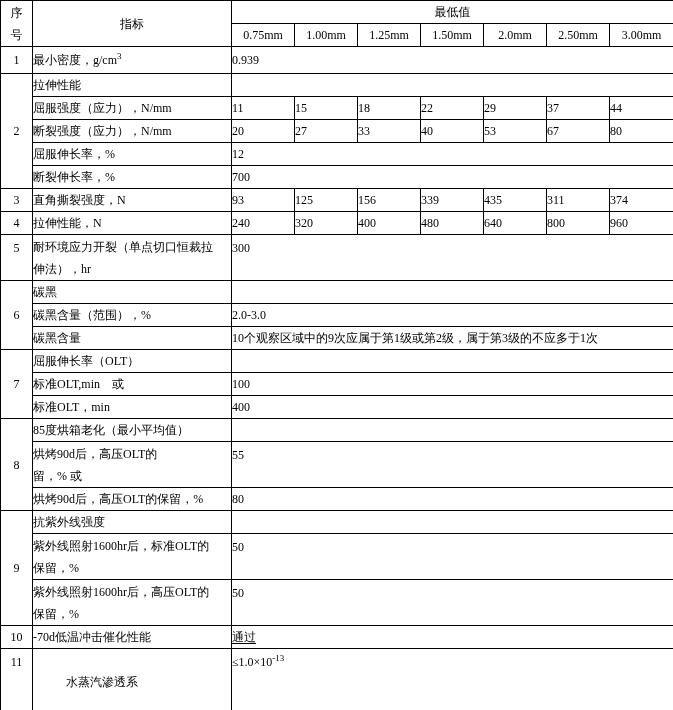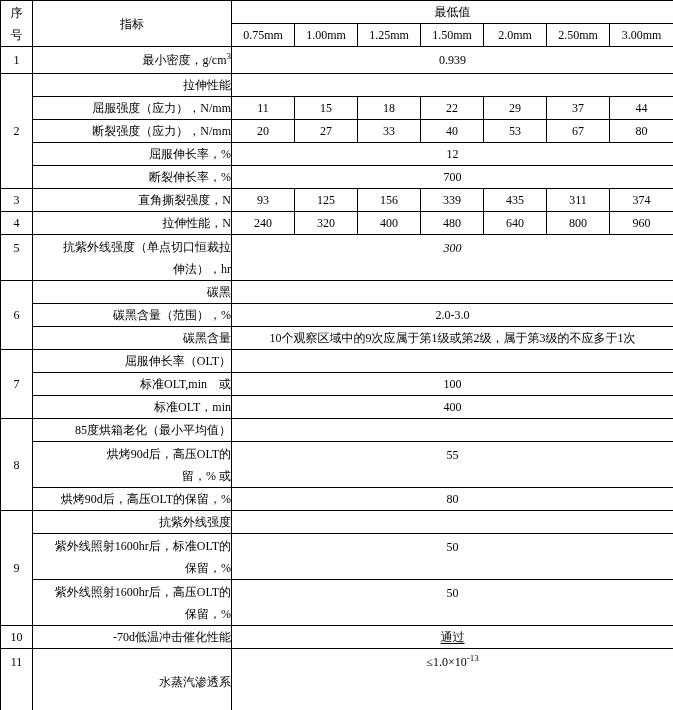--- a/index.html
+++ b/index.html
@@ -9,31 +9,31 @@
   }
   table.spec{
     border-collapse:collapse;table-layout:fixed;width:673px;
     font-size:12px;color:#000;
   }
   table.spec td{
     border:1px solid #000;vertical-align:middle;overflow:hidden;
     padding:0;line-height:22px;
   }
   td.seq{text-align:center;}
-  td.lab{text-align:right;padding:1px 3px 1px 9px;white-space:pre-line;}
-  td.val{text-align:center;padding:0 2px;}
+  td.lab{text-align:left;padding:1px 3px 1px 9px;white-space:pre-line;}
+  td.val{padding:0 2px;}
   td.hdr{text-align:center;white-space:pre-line;}
   tr.h22 td{height:21px;}
   tr.h23{height:23px;}
   tr.h27{height:27px;}
   tr.h46{height:46px;}
   tr.h49{height:49px;}
   .sup{font-size:9px;position:relative;top:-5px;line-height:0;}
   .und{text-decoration:underline;text-underline-offset:2px;}
-  .blk{display:block;}
+  .blk{display:block;margin-left:33px;}
 </style>
 </head>
 <body>
 
 <div class="page">
   <table class="spec">
     <colgroup>
       <col style="width:32px">
         <col style="width:199px">
       <col style="width:63px">
@@ -121,23 +121,23 @@
       <td class="val">320</td>
       <td class="val">400</td>
       <td class="val">480</td>
       <td class="val">640</td>
       <td class="val">800</td>
       <td class="val">960</td>
     </tr>
 
     <tr class="h46">
       <td class="seq" style="vertical-align:top;padding-top:2px;">5</td>
-      <td class="lab">抗紫外线强度（单点切口恒裁拉
+      <td class="lab">耐环境应力开裂（单点切口恒裁拉
 伸法），hr</td>
-      <td class="val" colspan="7" style="vertical-align:top;padding-top:2px;font-style:italic;">300</td>
+      <td class="val" colspan="7" style="vertical-align:top;padding-top:2px;">300</td>
     </tr>
 
     <tr class="h23">
       <td class="seq" rowspan="3">6</td>
       <td class="lab">碳黑</td>
       <td class="val" colspan="7"></td>
     </tr>
     <tr class="h23">
       <td class="lab">碳黑含量（范围），%</td>
       <td class="val" colspan="7">2.0-3.0</td>

